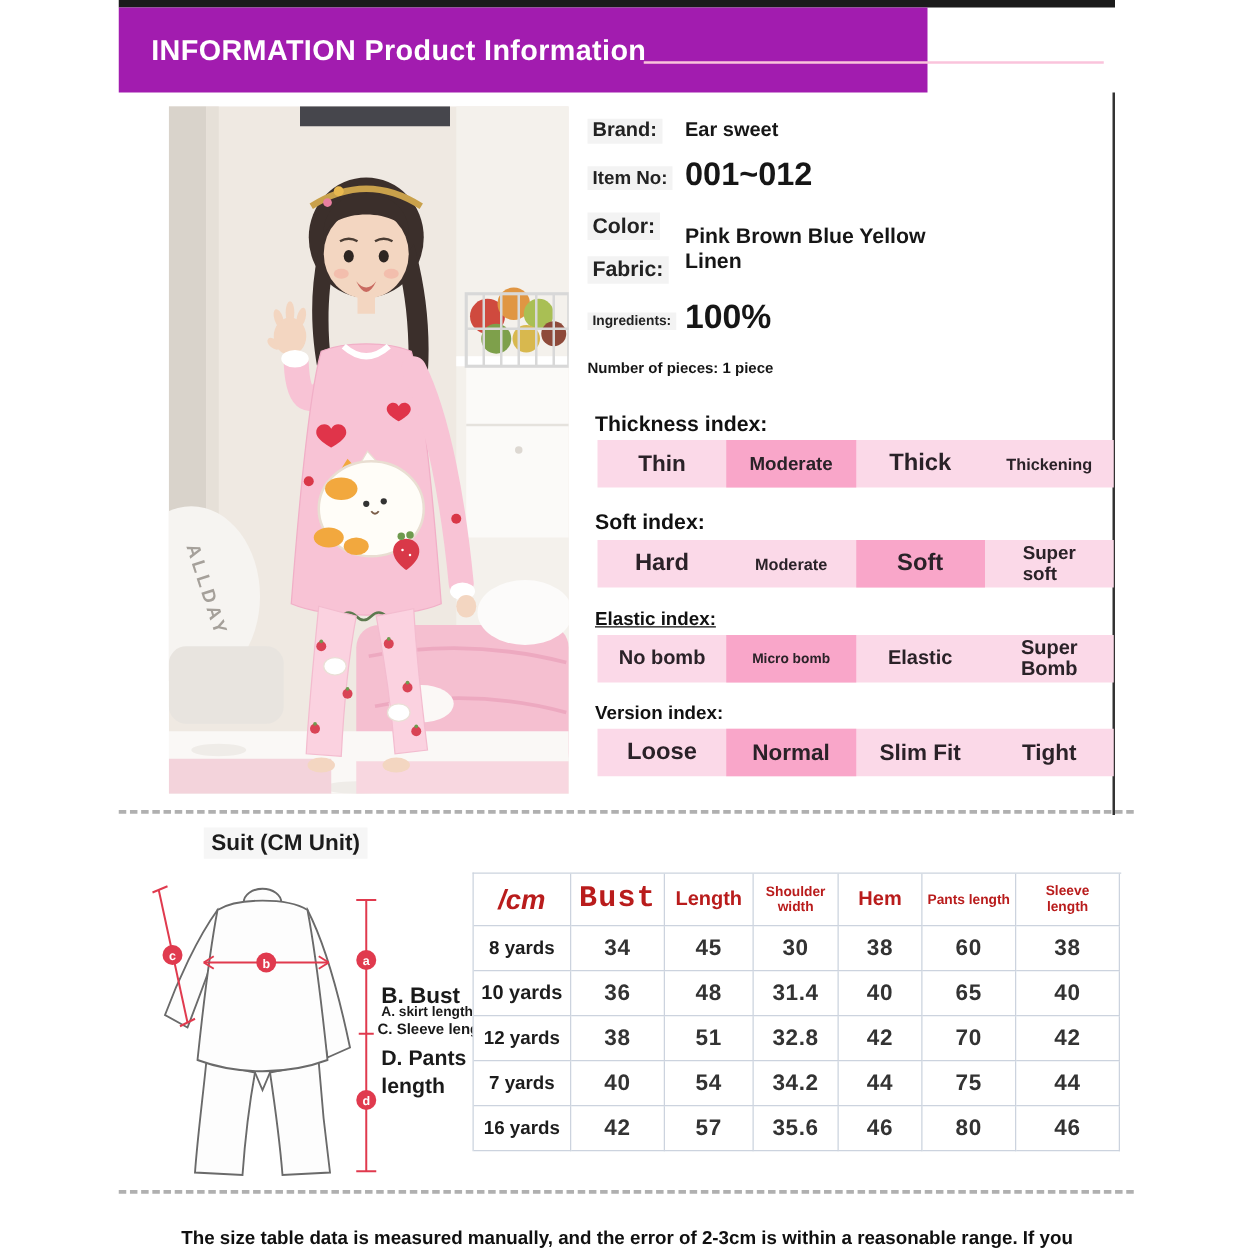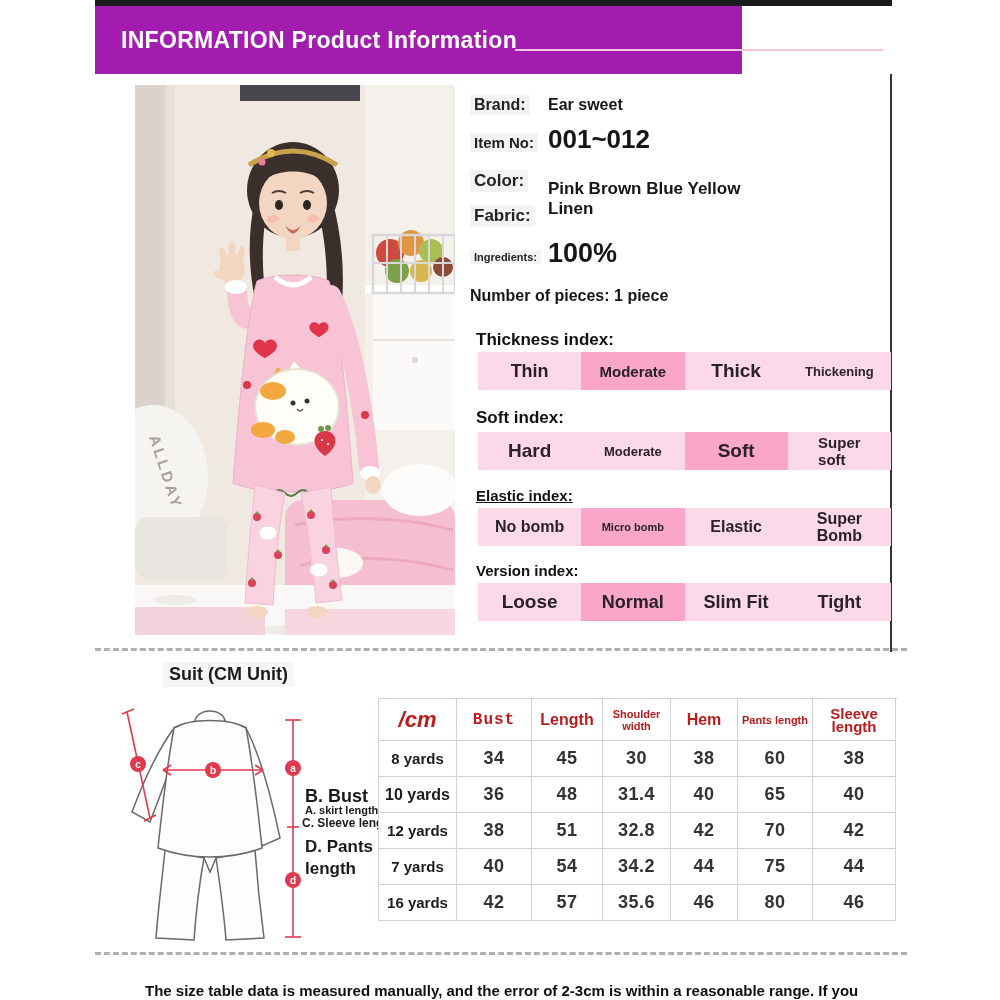--- a/index.html
+++ b/index.html
@@ -28,24 +28,24 @@
   .fs11{font-size:11px}.fs13{font-size:13px}.fs15{font-size:15px}.fs16{font-size:16px}.fs18{font-size:18px}.fs19{font-size:19px}
 
   .dash { left:95px; width:812px; height:0; border-top:3px dashed #b0b0b0; }
 
   
   .suit-title { left:163px; top:662px; font-size:18px; font-weight:bold; background:#f6f6f6; padding:2px 6px; }
   .st { left:378px; top:698px; width:519px; display:grid; grid-template-columns:78px 75px 71px 68px 67px 75px 83px; grid-template-rows:42px 36px 36px 36px 36px 36px; border-top:1px solid #ccd3de; border-left:1px solid #ccd3de; background:#fff; }
   .c { border-right:1px solid #ccd3de; border-bottom:1px solid #ccd3de; display:flex; align-items:center; justify-content:center; }
   .c.h { font-weight:bold; color:#b91c1c; }
   .h-cm { font-size:22px; font-style:italic; }
-  .h-bust { font-family:"Liberation Mono", monospace; font-weight:normal; font-size:16px; letter-spacing:1px; }
+  .h-bust { font-family:"Liberation Mono", monospace; font-weight:normal; font-size:24px; letter-spacing:1px; }
   .h-mid { font-size:16px; }
   .h-sm { font-size:11px; line-height:12px; text-align:center; }
-  .h-sm2 { font-size:15px; line-height:13px; text-align:center; }
+  .h-sm2 { font-size:11px; line-height:13px; text-align:center; }
   .rl { font-size:15px; font-weight:bold; }
   .rl.b10 { font-size:16px; font-weight:800; }
   .nv { font-size:18px; font-weight:bold; color:#333; letter-spacing:.5px; }
 
   
   .dlab { position:absolute; font-weight:bold; color:#1a1a1a; }
 
   .note { left:145px; top:960px; width:748px; font-size:15px; font-weight:bold; line-height:20px; color:#101010;margin-top:21px; }
 </style>
 </head>
@@ -199,21 +199,21 @@
   <div class="abs pvalue" style="left:548px; top:124px; font-size:26px;">001~012</div>
 
   <div class="abs plabel" style="left:470px; top:170px; font-size:17px;">Color:</div>
   <div class="abs plabel" style="left:470px; top:205px; font-size:17px;">Fabric:</div>
   <div class="abs pvalue" style="left:548px; top:179px; font-size:17px;">Pink Brown Blue Yellow</div>
   <div class="abs pvalue" style="left:548px; top:199px; font-size:17px;">Linen</div>
 
   <div class="abs plabel" style="left:470px; top:250px; font-size:11px;">Ingredients:</div>
   <div class="abs pvalue" style="left:548px; top:238px; font-size:27px;">100%</div>
 
-  <div class="abs pvalue" style="left:470px; top:287px; font-size:16px;">Number of pieces: 1 piece</div>
+  <div class="abs pvalue" style="left:470px; top:287px; font-size:12px;">Number of pieces: 1 piece</div>
 
   <div class="abs idx-title" style="left:476px; top:330px;">Thickness index:</div>
   <div class="idx-row" style="top:352px;">
     <div class="idx-cell fs18">Thin</div>
     <div class="idx-cell fs15 sel">Moderate</div>
     <div class="idx-cell fs19">Thick</div>
     <div class="idx-cell fs13">Thickening</div>
   </div>
 
   <div class="abs idx-title" style="left:476px; top:408px;">Soft index:</div>

